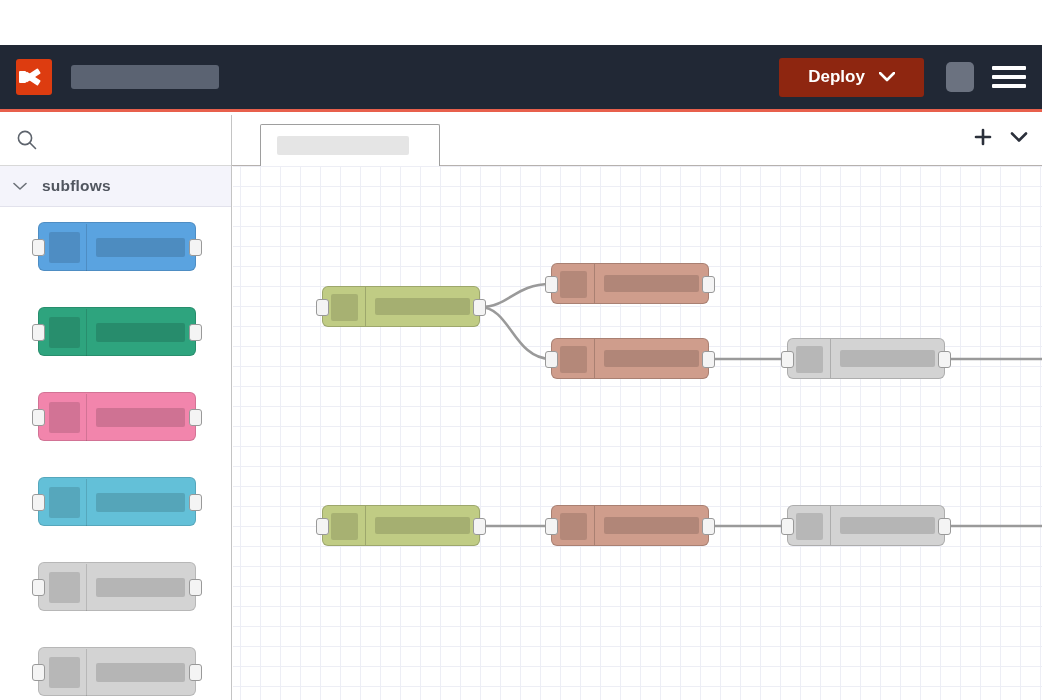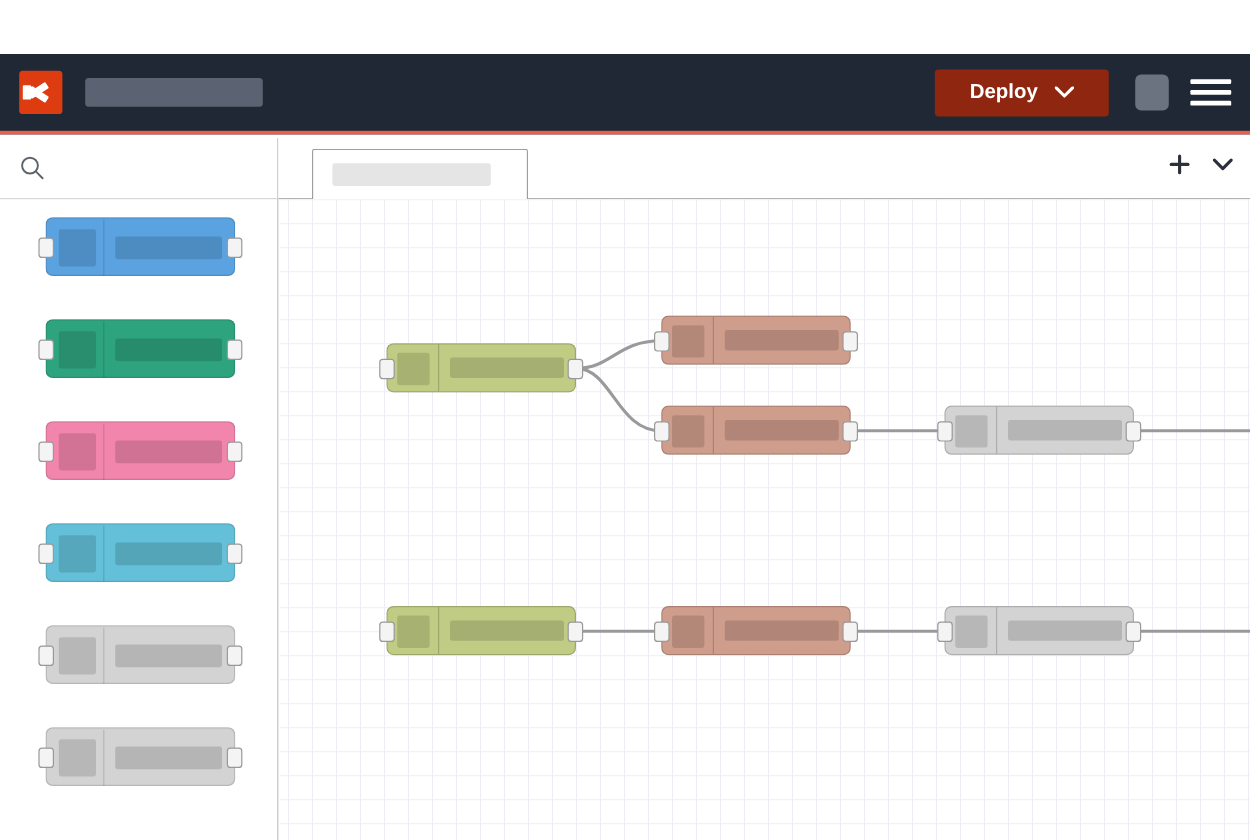--- a/index.html
+++ b/index.html
@@ -213,20 +213,26 @@
   <div class="palette">
 
     <div class="palette-search">
       <svg class="search-glyph" viewBox="0 0 22 22">
         <circle cx="9" cy="9" r="6.6" stroke="#5d636c" stroke-width="1.6" fill="none"></circle>
         <line x1="13.8" y1="13.8" x2="19.5" y2="19.5" stroke="#5d636c" stroke-width="1.6" stroke-linecap="round"></line>
       </svg>
 
     </div>
 
+    <div class="palette-cat">
+      <svg class="cat-chevron" width="14" height="9" viewBox="0 0 14 9">
+        <path d="M1 1.5 L7 7 L13 1.5" stroke="#6c7178" stroke-width="1.6" fill="none" stroke-linecap="round" stroke-linejoin="round"></path>
+      </svg>
+      <span class="cat-label">subflows</span>
+    </div>
 
     <div class="palette-list" id="palette-list">
         <div class="pal-node-wrap">
           <div class="pal-node" style="background: rgb(90, 163, 224);">
             <span class="port port-in"></span>
             <span class="icon-box"></span>
             <span class="icon-sep"></span>
             <span class="lbl-redact"></span>
             <span class="port port-out"></span>
           </div>

